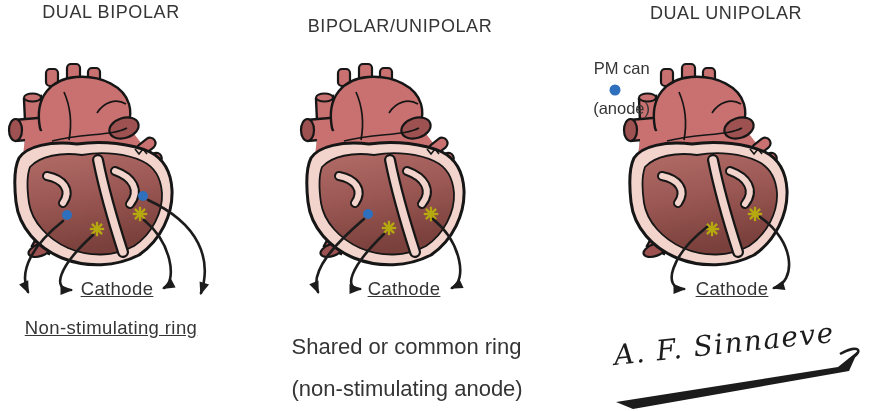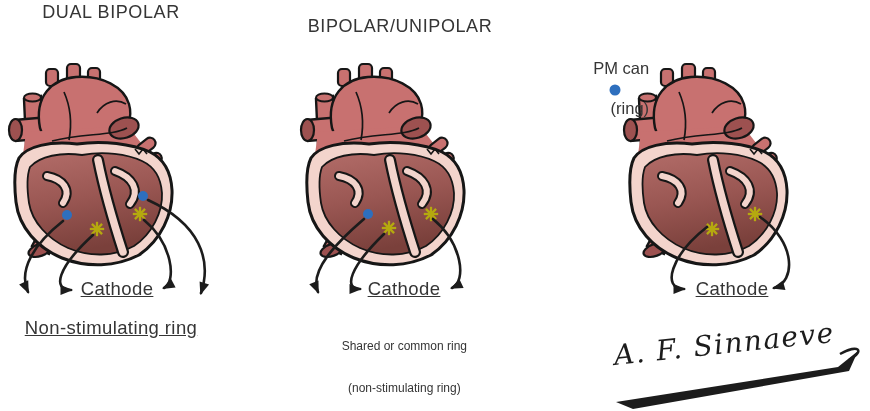--- a/index.html
+++ b/index.html
@@ -3,22 +3,22 @@
 <meta charset="utf-8">
 <style>
   html,body{margin:0;padding:0;}
   body{width:870px;height:411px;position:relative;background:#ffffff;overflow:hidden;
        font-family:"Liberation Sans",sans-serif;}
   #stage{position:absolute;left:0;top:0;width:870px;height:399px;}
   svg{position:absolute;left:0;top:0;}
   .label{position:absolute;color:var(--text);white-space:pre;z-index:5;}
   .title{font-size:18px;font-weight:500;letter-spacing:0.6px;transform:translateX(-50%);}
   .pointer-label{font-size:18.5px;letter-spacing:0.4px;transform:translateX(-50%);text-decoration:underline;}
-  .two-line{text-align:center;line-height:21px;font-size:12px;transform:translateX(-50%);}
-  .pm-label{font-size:16.5px;line-height:20px;text-align:right;}
+  .two-line{line-height:21px;font-size:22px;transform:translateX(-50%);}
+  .pm-label{font-size:16.5px;line-height:20px;text-align:center;}
   .signature{font-family:"DejaVu Serif",serif;font-style:italic;font-size:28px;
              letter-spacing:1.5px;color:var(--ink);transform:rotate(-6deg);
              transform-origin:left center;z-index:6;}
 </style>
 </head>
 <body>
 
 <div id="stage">
 
 <svg width="870" height="411" viewBox="0 0 870 411">
@@ -126,32 +126,33 @@
   </g>
 
   <g>
     <polygon points="616,402 838,367 858,351 849,371 633,409" style="fill:var(--ink)"></polygon>
     <path d="M 840,354 C 858,344 866,350 849,360" style="fill:none;stroke:var(--ink);stroke-width:2.5"></path>
   </g>
 </svg>
 
 <div class="label title" style="left:111px;top:2px;">DUAL BIPOLAR</div>
 <div class="label title" style="left:400px;top:16px;">BIPOLAR/UNIPOLAR</div>
+<div class="label title" style="left:726px;top:3px;">DUAL UNIPOLAR</div>
 
 <div class="label pointer-label" style="left:117px;top:278px;">Cathode</div>
 <div class="label pointer-label" style="left:404px;top:278px;">Cathode</div>
 <div class="label pointer-label" style="left:732px;top:278px;">Cathode</div>
 
 <div class="label pointer-label" style="left:111px;top:317px;">Non-stimulating ring</div>
 
 <div class="label two-line" style="left:401px;top:315px;">
   <span>Shared or common ring</span><br>
-  <span>(non-stimulating ring)</span>
+  <span>(non-stimulating anode)</span>
 </div>
 
 <div class="label pm-label" style="left:584px;top:38px;">
   <span>PM can</span><br>
-  <span>(ring)</span>
+  <span>(anode)</span>
 </div>
 
 <div class="label signature" style="left:614px;top:339px;">A. F. Sinnaeve</div>
 
 </div>
 
 </body></html>

